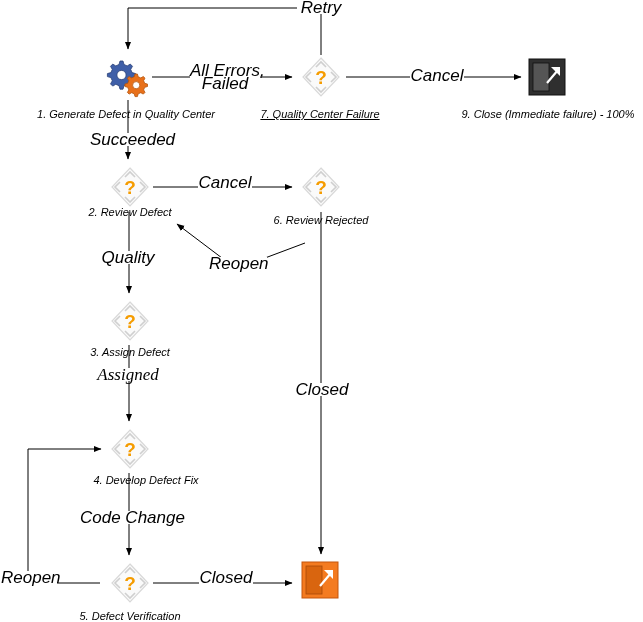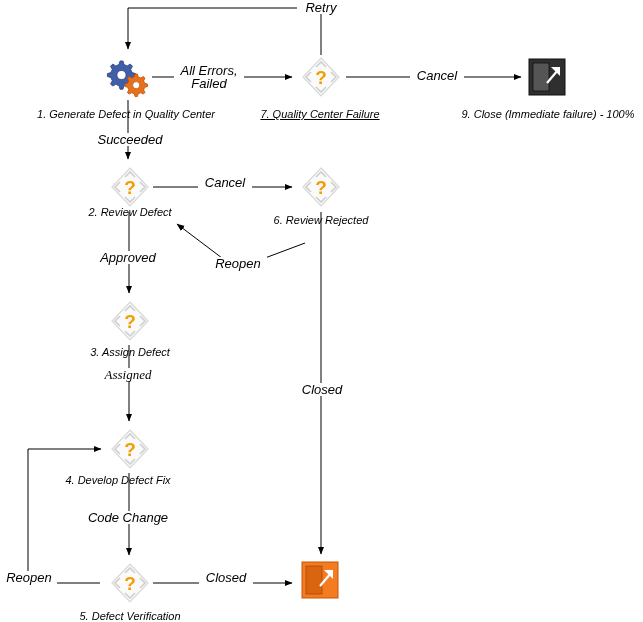--- a/index.html
+++ b/index.html
@@ -31,21 +31,21 @@
     position: absolute;
     font-style: italic;
     font-size: 11px;
     color: #000000;
     white-space: nowrap;
     text-align: center;
   }
   .edge-label {
     position: absolute;
     font-style: italic;
-    font-size: 13px;
+    font-size: 17px;
     color: #000000;
     white-space: nowrap;
     background: #ffffff;
     line-height: 13px;
     text-align: center;
   }
   svg { display: block; }
 </style>
 </head>
 <body>
@@ -158,21 +158,21 @@
   <div class="node" style="left:107px; top:427px;">
     <svg width="46" height="44" viewBox="0 0 46 44">
       <polygon points="23,3 41,22 23,41 5,22" fill="#fafafa" stroke="#d8d8d8" stroke-width="1.2"></polygon>
       <polyline points="13,17 8,22 13,27" fill="none" stroke="#cfcfcf" stroke-width="1.6"></polyline>
       <polyline points="33,17 38,22 33,27" fill="none" stroke="#cfcfcf" stroke-width="1.6"></polyline>
       <polyline points="18,12 23,7 28,12" fill="none" stroke="#cfcfcf" stroke-width="1.6"></polyline>
       <polyline points="18,32 23,37 28,32" fill="none" stroke="#cfcfcf" stroke-width="1.6"></polyline>
       <text x="23" y="29" font-family="Liberation Sans, sans-serif" font-size="19" font-weight="bold" fill="#f59c00" text-anchor="middle">?</text>
     </svg>
   </div>
-  <div class="node-label" style="left:48px; top:474px; width:140px;">4. Develop Defect Fix</div>
+  <div class="node-label" style="left:76px; top:474px; width:140px;">4. Develop Defect Fix</div>
 
   <div class="node" style="left:107px; top:561px;">
     <svg width="46" height="44" viewBox="0 0 46 44">
       <polygon points="23,3 41,22 23,41 5,22" fill="#fafafa" stroke="#d8d8d8" stroke-width="1.2"></polygon>
       <polyline points="13,17 8,22 13,27" fill="none" stroke="#cfcfcf" stroke-width="1.6"></polyline>
       <polyline points="33,17 38,22 33,27" fill="none" stroke="#cfcfcf" stroke-width="1.6"></polyline>
       <polyline points="18,12 23,7 28,12" fill="none" stroke="#cfcfcf" stroke-width="1.6"></polyline>
       <polyline points="18,32 23,37 28,32" fill="none" stroke="#cfcfcf" stroke-width="1.6"></polyline>
       <text x="23" y="29" font-family="Liberation Sans, sans-serif" font-size="19" font-weight="bold" fill="#f59c00" text-anchor="middle">?</text>
     </svg>
@@ -182,25 +182,25 @@
   <div class="node" style="left:300px; top:560px;">
     <svg width="40" height="40" viewBox="0 0 40 40">
       <rect x="2" y="2" width="36" height="36" fill="#f47b20" stroke="#c4560c" stroke-width="1"></rect>
       <rect x="6" y="6" width="16" height="28" fill="#d9650f" stroke="#a84a08" stroke-width="0.8"></rect>
       <path d="M20,26 L31,13" stroke="#ffffff" stroke-width="2.2" fill="none"></path>
       <path d="M33,10 L33,19 L24,10 z" fill="#ffffff"></path>
     </svg>
   </div>
 
   <div class="edge-label" style="left:297px; top:1px; width:48px;">Retry</div>
-  <div class="edge-label" style="left:174px; top:64px; width:70px;"><span>All Errors,</span><br><span>Failed</span></div>
+  <div class="edge-label" style="left:190px; top:64px; width:70px;"><span>All Errors,</span><br><span>Failed</span></div>
   <div class="edge-label" style="left:410px; top:69px; width:54px;">Cancel</div>
   <div class="edge-label" style="left:90px; top:133px; width:80px;">Succeeded</div>
   <div class="edge-label" style="left:198px; top:176px; width:54px;">Cancel</div>
   <div class="edge-label" style="left:209px; top:257px; width:58px;">Reopen</div>
-  <div class="edge-label" style="left:92px; top:251px; width:72px;">Approved</div>
+  <div class="edge-label" style="left:92px; top:251px; width:72px;">Quality</div>
   <div class="edge-label" style="left:93px; top:368px; width:70px;font-family:Liberation Serif, serif;">Assigned</div>
   <div class="edge-label" style="left:295px; top:383px; width:54px;">Closed</div>
   <div class="edge-label" style="left:80px; top:511px; width:96px;">Code Change</div>
   <div class="edge-label" style="left:1px; top:571px; width:56px;">Reopen</div>
   <div class="edge-label" style="left:199px; top:571px; width:54px;">Closed</div>
 
 </div>
 
 </body></html>

